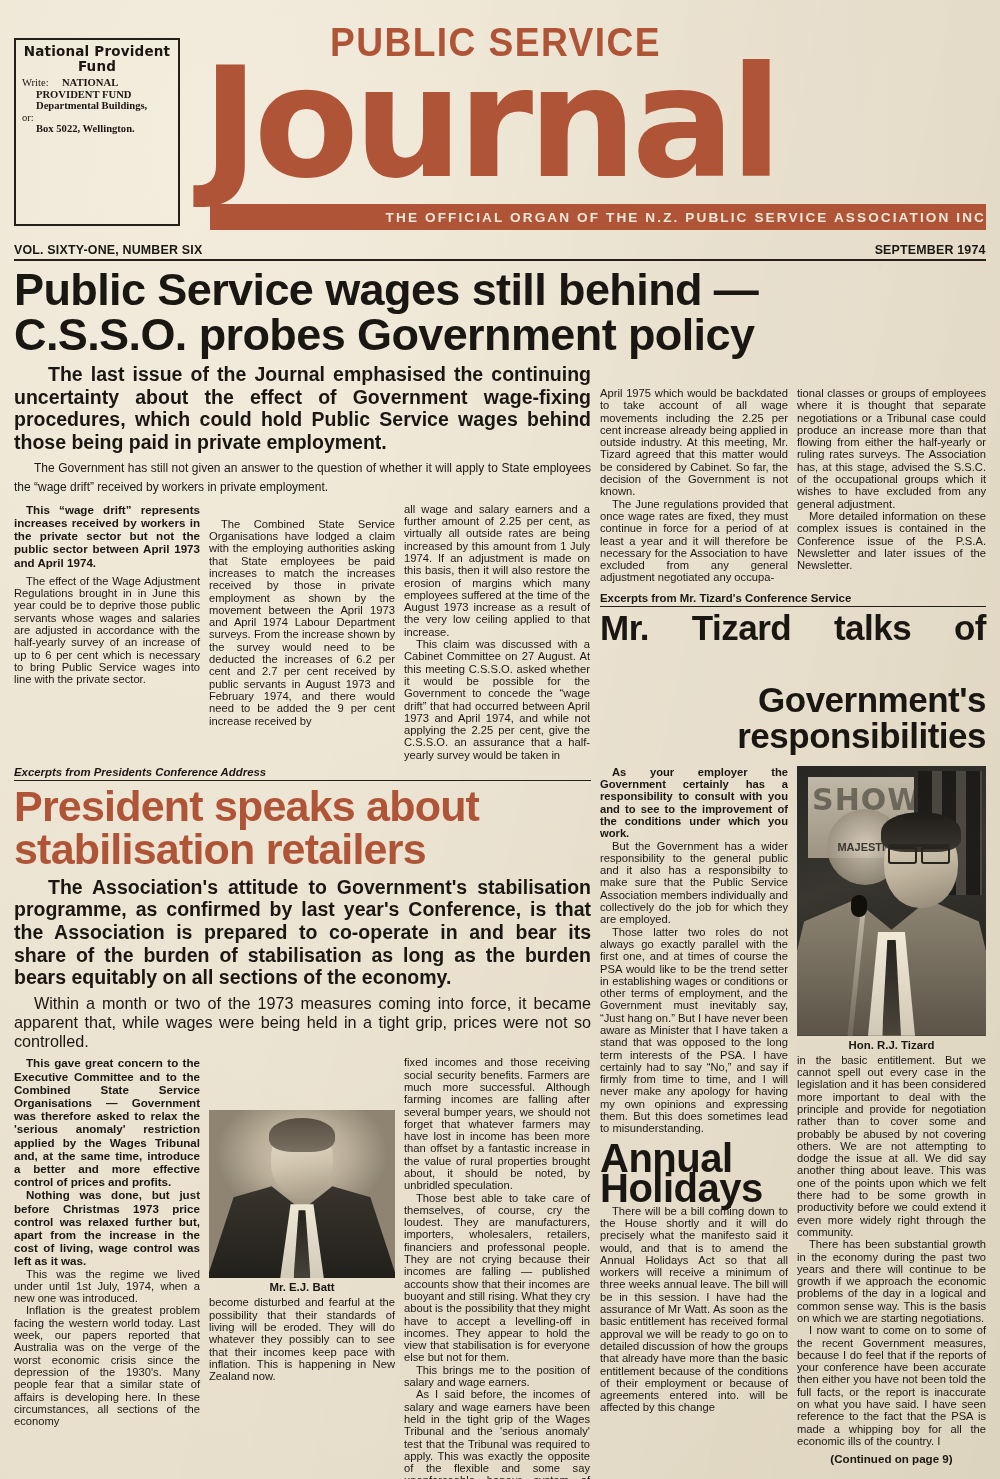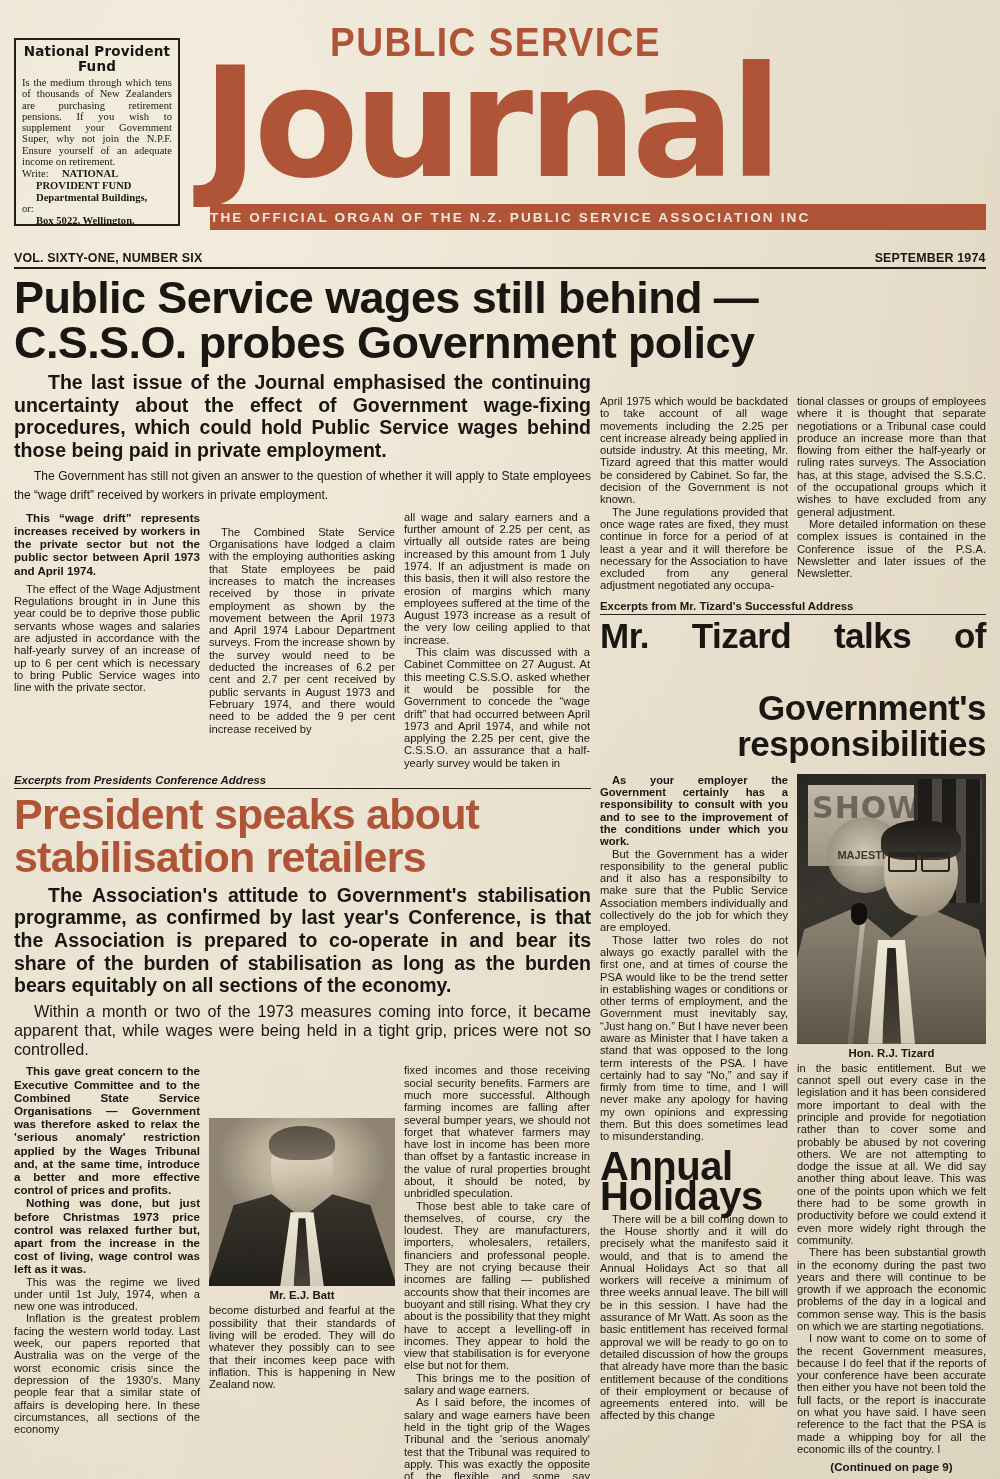--- a/index.html
+++ b/index.html
@@ -23,21 +23,21 @@
       radial-gradient(circle at 12% 30%, rgba(120,90,50,.05) 0 2px, transparent 3px),
       radial-gradient(circle at 72% 66%, rgba(120,90,50,.04) 0 2px, transparent 3px),
       radial-gradient(circle at 38% 82%, rgba(120,90,50,.05) 0 1px, transparent 2px),
       radial-gradient(circle at 88% 18%, rgba(120,90,50,.04) 0 1px, transparent 2px),
       linear-gradient(102deg, rgba(255,255,255,.22) 0%, rgba(0,0,0,0) 35%, rgba(90,70,40,.05) 100%);
     mix-blend-mode:multiply;
     opacity:.85;
   }
 
   
-  .masthead{position:relative;height:232px;padding-top:8px;}
+  .masthead{position:relative;height:232px;}
   .npf-box{
     position:absolute;left:0;top:38px;width:166px;height:188px;
     border:2px solid #241f18;background:rgba(255,255,255,.05);
     padding:4px 6px 2px;box-sizing:border-box;
   }
   .npf-title{
     font-family:"DejaVu Sans", sans-serif;
     font-weight:bold;font-size:13.5px;line-height:15px;
     text-align:center;letter-spacing:.2px;margin-bottom:3px;
   }
@@ -64,21 +64,21 @@
     position:absolute;left:-8px;top:40px;
     color:#b05437;
     font-family:"DejaVu Sans", sans-serif;
     font-weight:bold;font-size:150px;line-height:150px;
     letter-spacing:-5px;
     transform:scaleY(1.02) scaleX(1.02);transform-origin:left top;
   }
   .organ-bar{
     position:absolute;left:0;right:0;bottom:2px;height:26px;
     background:#b05437;
-    display:flex;align-items:center;justify-content:flex-start;
+    display:flex;align-items:center;justify-content:flex-end;
   }
   .organ-bar span{
     color:#efe8d8;
     font-family:"Liberation Sans", sans-serif;
     font-weight:bold;font-size:13.6px;letter-spacing:2.1px;
     white-space:nowrap;
   }
 
   
   .volbar{
@@ -317,21 +317,20 @@
 <div class="page">
   <div class="paper-noise"></div>
 
   <div class="masthead">
 
     <div class="npf-box">
       <div class="npf-title">
         <span>National Provident</span><br>
         <span>Fund</span>
       </div>
-      <div class="npf-body">Is the medium through which tens of thousands of New Zealanders are purchasing retirement pensions. If you wish to supplement your Government Super, why not join the N.P.F. Ensure yourself of an adequate income on retirement.</div>
       <div class="npf-line npf-write">
         <span>Write:</span>
         &nbsp;&nbsp;&nbsp;
         <span class="npf-b">NATIONAL</span>
       </div>
       <div class="npf-line npf-b npf-indent">PROVIDENT FUND</div>
       <div class="npf-line npf-b npf-indent">Departmental Buildings,</div>
       <div class="npf-line">or:</div>
       <div class="npf-line npf-b npf-indent">Box 5022, Wellington.</div>
     </div>
@@ -388,21 +387,21 @@
           <p class="noind">April 1975 which would be backdated to take account of all wage movements including the 2.25 per cent increase already being applied in outside industry. At this meeting, Mr. Tizard agreed that this matter would be considered by Cabinet. So far, the decision of the Government is not known.</p>
           <p>The June regulations provided that once wage rates are fixed, they must continue in force for a period of at least a year and it will therefore be necessary for the Association to have excluded from any general adjustment negotiated any occupa-</p>
         </div>
         <div class="gapcol"></div>
         <div class="col" style="width:189px">
           <p class="noind">tional classes or groups of employees where it is thought that separate negotiations or a Tribunal case could produce an increase more than that flowing from either the half-yearly or ruling rates surveys. The Association has, at this stage, advised the S.S.C. of the occupational groups which it wishes to have excluded from any general adjustment.</p>
           <p>More detailed information on these complex issues is contained in the Conference issue of the P.S.A. Newsletter and later issues of the Newsletter.</p>
         </div>
       </div>
 
-      <div class="excerpt-label plain" style="margin-top:8px">Excerpts from Mr. Tizard's Successful Address</div>
+      <div class="excerpt-label plain" style="margin-top:8px">Excerpts from Mr. Tizard's Conference Service</div>
       <div class="tizard-head">
         <span class="l1">Mr. Tizard talks of</span>
         <div>Government's</div>
         <div>responsibilities</div>
       </div>
     </div>
   </div>
 
   <div class="flexrow" style="margin-top:4px">
 

